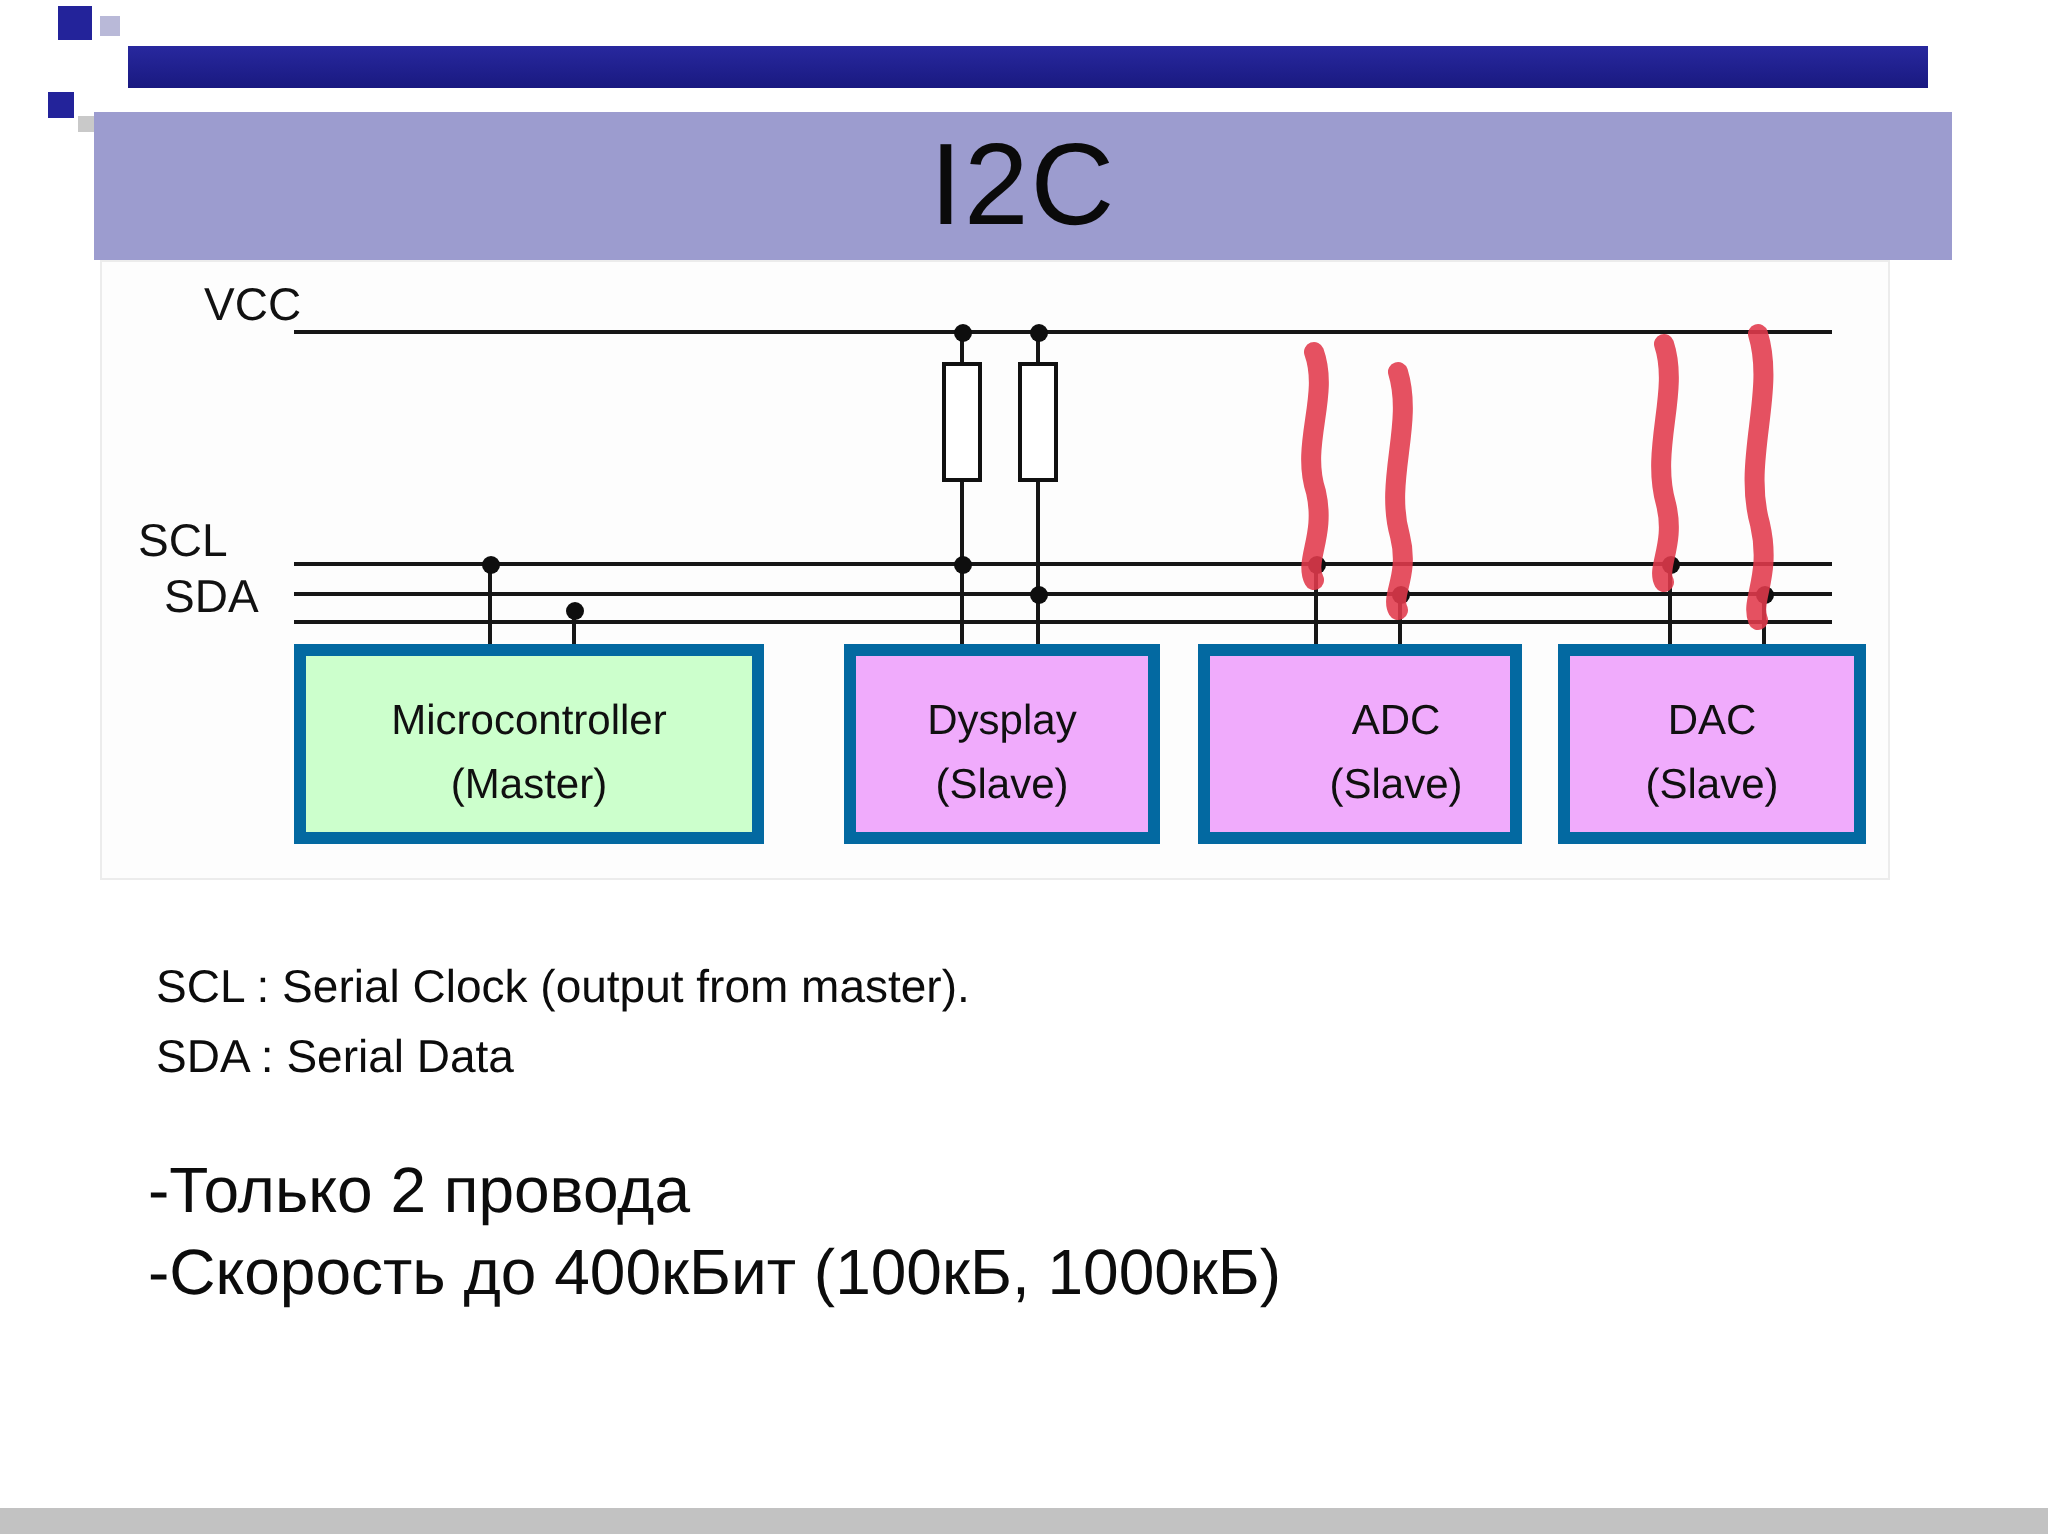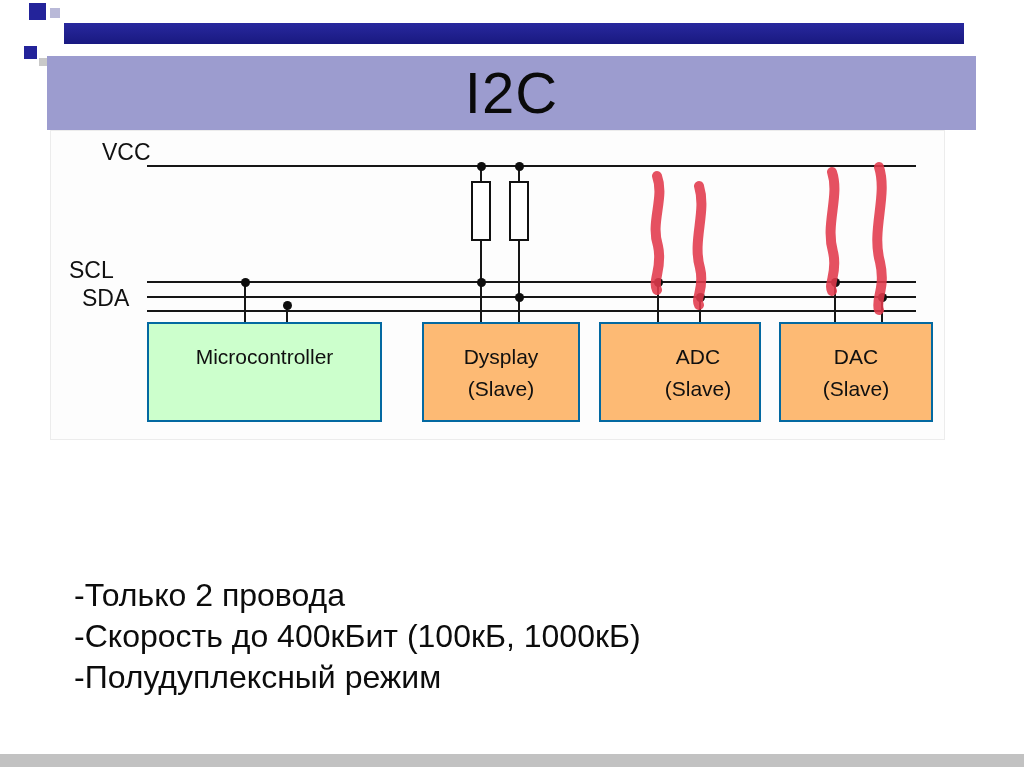--- a/index.html
+++ b/index.html
@@ -22,24 +22,24 @@
                    line-height:74px; color:#0a0a0a; letter-spacing:1px; }
 
   
   .diagram-bg { left:50px; top:130px; width:895px; height:310px;
                 background:#fdfdfd; border:1px solid #ececec; }
   .hline { position:absolute; height:2px; background:#161616; }
   .vline { position:absolute; width:2px; background:#161616; }
   .dot   { position:absolute; width:9px; height:9px; background:#0e0e0e; border-radius:50%; }
   .bus-label { position:absolute; font-size:23px; color:#111; }
   .resistor { position:absolute; width:20px; height:60px; background:#ffffff; border:2px solid #111; }
-  .dev-box { position:absolute; height:100px; border:2px solid #0369a1; text-align:center;
+  .dev-box { position:absolute; height:100px; border:6px solid #0369a1; text-align:center;
              padding-top:17px; font-size:21px; line-height:1.5; color:#101010; }
   .master { background:#ccffcc; }
-  .slave  { background:#fdba74; }
+  .slave  { background:#f0abfc; }
   .scribbles { position:absolute; left:0; top:0; pointer-events:none; }
 
   
   .notes   { position:absolute; left:78px; top:476px; font-size:23px; color:#0c0c0c; line-height:35px; }
   .bullets { position:absolute; left:74px; top:575px; font-size:32px; color:#0c0c0c; line-height:41px; }
 
   
   .watermark { position:absolute; left:516px; top:664px; width:508px; height:96px;
                display:flex; align-items:center; z-index:30; }
   .wm-text { font-size:47px; font-weight:700; color:#ffffff;
@@ -93,20 +93,21 @@
   <div class="dot" style="left:283px; top:301px;"></div>
   <div class="dot" style="left:477px; top:278px;"></div>
   <div class="dot" style="left:515px; top:293px;"></div>
   <div class="dot" style="left:654px; top:278px;"></div>
   <div class="dot" style="left:696px; top:293px;"></div>
   <div class="dot" style="left:831px; top:278px;"></div>
   <div class="dot" style="left:878px; top:293px;"></div>
 
   <div class="dev-box master" style="left:147px; top:322px; width:235px;">
     <div>Microcontroller</div>
+    <div>(Master)</div>
   </div>
   <div class="dev-box slave" style="left:422px; top:322px; width:158px;">
     <div>Dysplay</div>
     <div>(Slave)</div>
   </div>
   <div class="dev-box slave" style="left:599px; top:322px; width:162px;padding-left:36px;">
     <div>ADC</div>
     <div>(Slave)</div>
   </div>
   <div class="dev-box slave" style="left:779px; top:322px; width:154px;">
@@ -117,24 +118,25 @@
   <svg class="scribbles" width="1024" height="767" viewBox="0 0 1024 767">
     <g fill="none" stroke="#e23a4c" stroke-width="10" stroke-linecap="round" opacity="0.88">
       <path d="M657,176 C665,198 650,222 658,246 C663,268 652,280 657,290"></path>
       <path d="M699,186 C707,212 692,240 700,268 C705,288 695,298 699,305"></path>
       <path d="M832,172 C840,196 825,224 833,252 C838,272 828,284 832,291"></path>
       <path d="M879,167 C888,196 871,230 880,262 C886,288 875,300 879,310"></path>
     </g>
   </svg>
 
   <div class="notes">
+    <div>SCL : Serial Clock (output from master).</div>
+    <div>SDA : Serial Data</div>
   </div>
 
   <div class="bullets">
     <div>-Только 2 провода</div>
     <div>-Скорость до 400кБит (100кБ, 1000кБ)</div>
-    <div>-Полудуплексный режим</div>
   </div>
 
 
   <div class="abs bottom-strip"></div>
 
 </div>
 
 </body></html>

